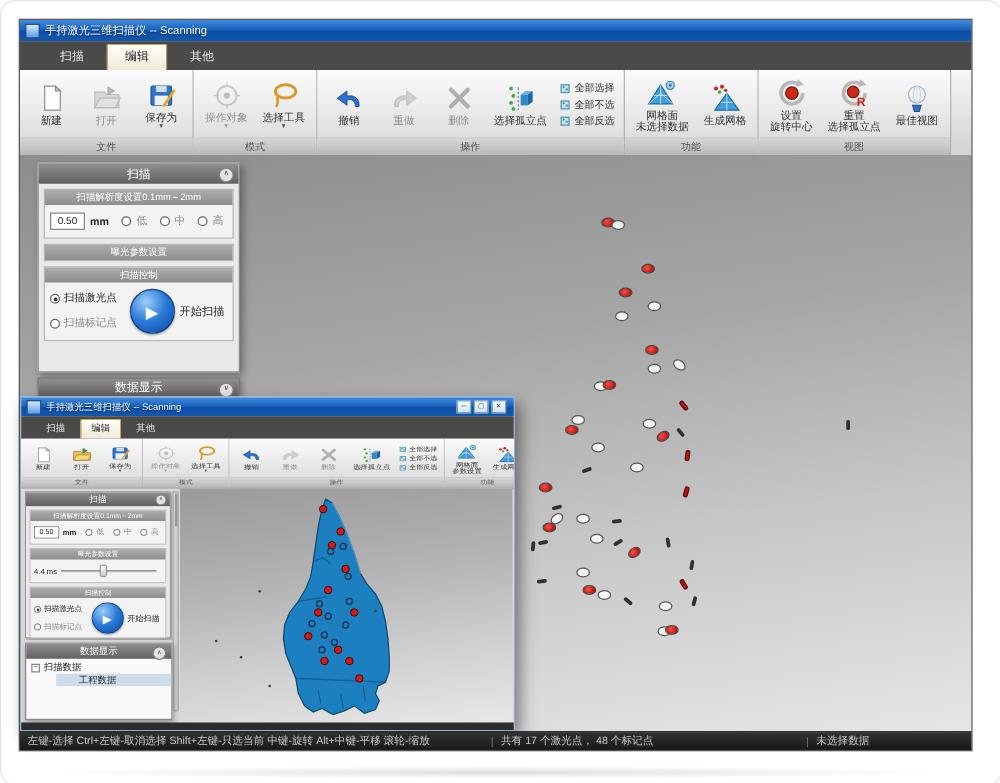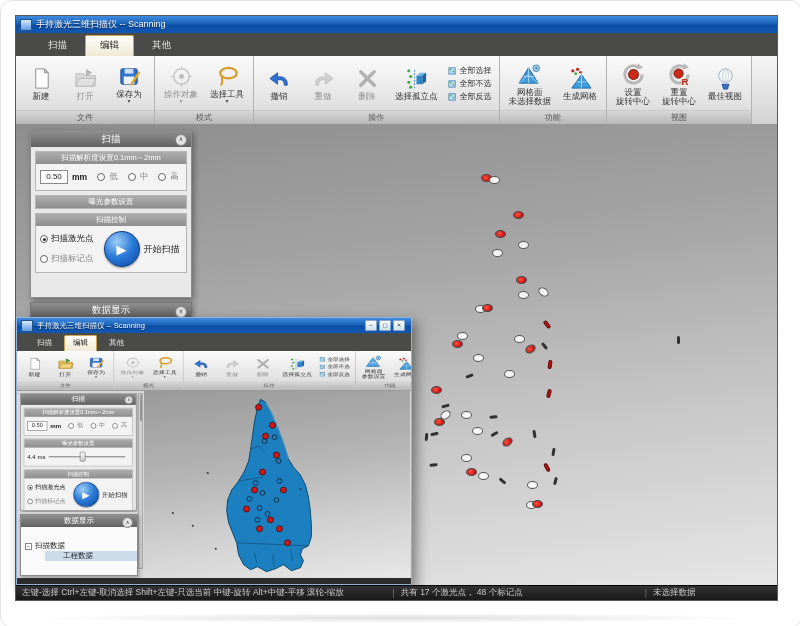--- a/index.html
+++ b/index.html
@@ -71,21 +71,21 @@
   .inset-client{position:relative;height:188px;background:#d8d8d8;}
   .inset-viewport{position:absolute;left:127px;top:0;right:1px;bottom:0;background:linear-gradient(172deg,#9a9a9a 0%,#b4b4b4 40%,#d0d0d0 70%,#e8e8e8 100%);overflow:hidden;}
   .inset-viewport svg{width:100%;height:100%;display:block;}
   .inset-scan-wrap{position:absolute;left:3px;top:2px;width:118px;height:119px;overflow:hidden;}
   #inset-scan-panel{width:162px;height:168px;transform:scale(0.72,0.70);transform-origin:0 0;}
   .inset-scrollbar{position:absolute;left:121px;top:2px;width:5px;bottom:10px;background:#cfcfcf;border:1px solid #a8a8a8;box-sizing:border-box;}
   .inset-scrollbar .thumb{margin:0.5px;height:26px;background:#989898;}
   .inset-data-panel{position:absolute;left:3px;top:123px;width:118px;height:62px;background:#fafafa;border:1px solid #8a8a8a;box-shadow:1px 2px 4px rgba(0,0,0,.3);box-sizing:border-box;}
   .inset-data-panel .panel-header{height:12px;font-size:7.5px;}
   .inset-data-panel .chev{top:1.5px;width:9px;height:9px;line-height:8px;font-size:5px;}
-  .tree{padding:14px 0;font-size:7.5px;color:#222;}
+  .tree{padding:2px 0;font-size:7.5px;color:#222;}
   .tree-row{display:flex;align-items:center;gap:3px;height:10px;padding-left:4px;}
   .tree-row.selected{background:#cddceb;margin-left:24px;}
   .tree-row.child{padding-left:18px;}
   .expander{width:7px;height:7px;border:1px solid #888;background:#fff;font-size:6px;line-height:5px;text-align:center;color:#333;box-sizing:border-box;}
   .inset-statusstrip{position:absolute;left:0;right:0;bottom:0;height:6px;background:#2c2c2c;}
   
   .statusbar{position:absolute;left:0;right:0;bottom:0;height:15px;background:linear-gradient(#323232,#191919);border-top:1px solid #000;display:flex;align-items:center;gap:6px;padding:0 6px;font-size:8.5px;color:#c9c9c9;white-space:nowrap;box-sizing:border-box;}
   .sb-left{flex:1;overflow:hidden;}
   .sb-mid{width:238px;overflow:hidden;}
   .sb-right{width:118px;overflow:hidden;}
@@ -295,21 +295,21 @@
             <div class="rbtn">
               <span class="ricon">
                 <svg viewBox="0 0 26 26">
                   <path d="M22 13a9 9 0 1 1-4-7.5" fill="none" stroke="#b8b8b8" stroke-width="3"></path>
                   <polygon points="18,1.5 23,6 16,8" fill="#b8b8b8"></polygon>
                   <circle cx="12" cy="12" r="4.8" fill="#cc2a18" stroke="#7a140c"></circle>
                   <text x="15" y="24" font-size="10" font-weight="bold" fill="#cc2a18">R</text>
                 </svg>
               </span>
               <span class="rtext">重置
-旋转中心</span>
+选择孤立点</span>
             </div>
             <div class="rbtn">
               <span class="ricon">
                 <svg viewBox="0 0 26 26">
                   <circle cx="13" cy="10" r="7" fill="#f4f6f8" stroke="#9ab0c4"></circle>
                   <ellipse cx="13" cy="10" rx="3" ry="7" fill="none" stroke="#c0d0dc"></ellipse>
                   <path d="M13 3v14" stroke="#c0d0dc" stroke-width="0.6"></path>
                   <path d="M9.5 19h7l-1.5 5h-4z" fill="#3a6fc0" stroke="#28529a"></path>
                 </svg>
               </span>

